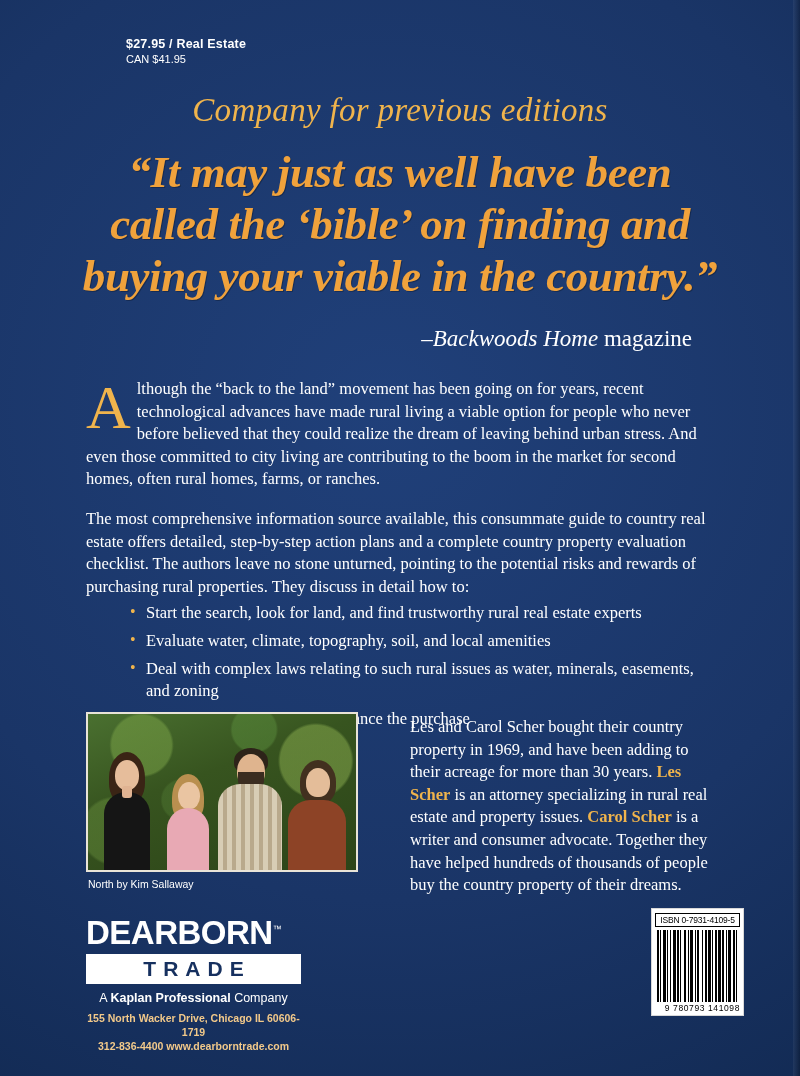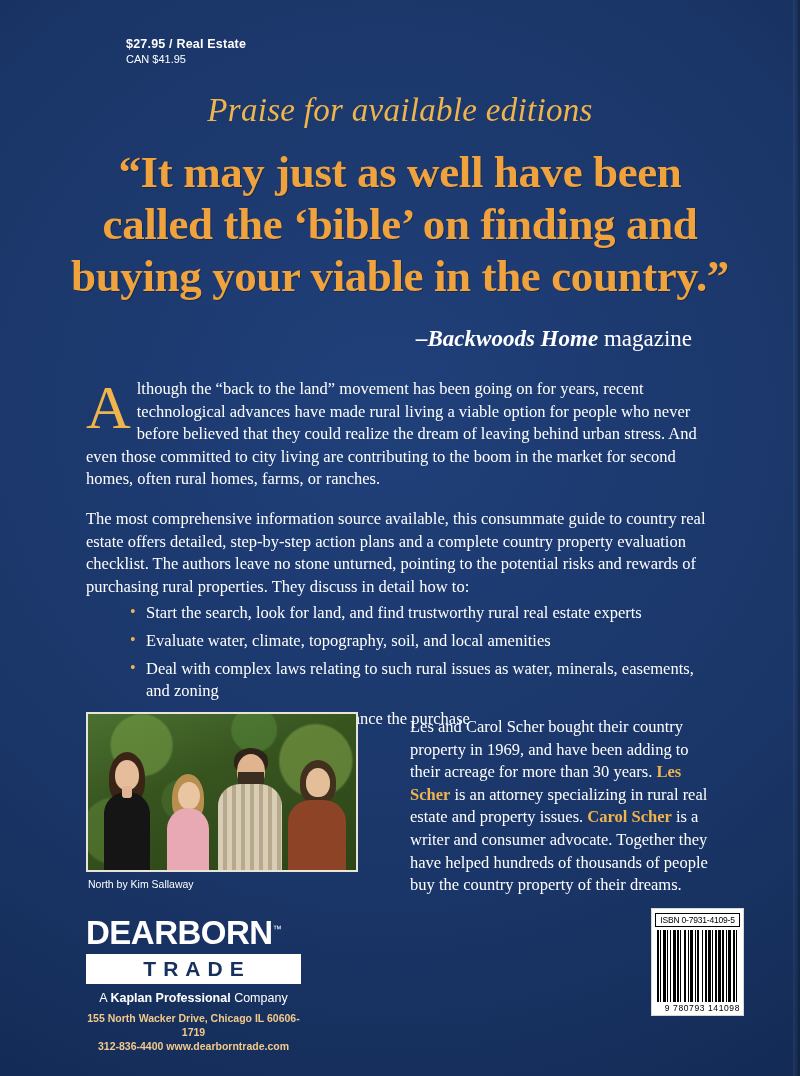--- a/index.html
+++ b/index.html
@@ -75,32 +75,33 @@
     right: 56px;
     top: 146px;
     text-align: center;
     color: #f0a23c;
     font-family: "Liberation Serif", serif;
     font-weight: bold;
     font-size: 45px;
     line-height: 1.16;
     letter-spacing: -0.4px;
     text-shadow: 1px 1px 0 rgba(0,0,0,0.25);
+    font-style: italic;
   }
   .pullquote .line { display: block; white-space: nowrap; }
 
   .attrib {
     position: absolute;
     right: 108px;
     top: 326px;
     color: #ffffff;
     font-family: "Liberation Serif", serif;
     font-size: 23px;
   }
-  .attrib .src { font-style: italic; font-weight: bold; margin-left: 17px; }
+  .attrib .src { font-style: italic; font-weight: normal; margin-left: 17px; }
   .attrib .mag { font-style: normal; font-weight: normal; }
 
   .body-copy {
     position: absolute;
     left: 86px;
     right: 74px;
     top: 378px;
     color: #ffffff;
     font-size: 16.5px;
     line-height: 1.37;
@@ -310,21 +311,21 @@
 </head>
 <body>
 
 <div id="cover">
 
   <div class="price-block">
     <div class="price-main">$27.95 / Real Estate</div>
     <div class="price-can">CAN $41.95</div>
   </div>
 
-  <div class="praise">Praise for available editions</div>
+  <div class="praise">Company for previous editions</div>
 
   <div class="pullquote">
     <span class="line">“It may just as well have been</span>
     <span class="line">called the ‘bible’ on finding and</span>
     <span class="line">buying your viable in the country.”</span>
   </div>
 
   <div class="attrib">
     <span class="src">–Backwoods Home</span><span class="mag"> magazine</span>
   </div>

